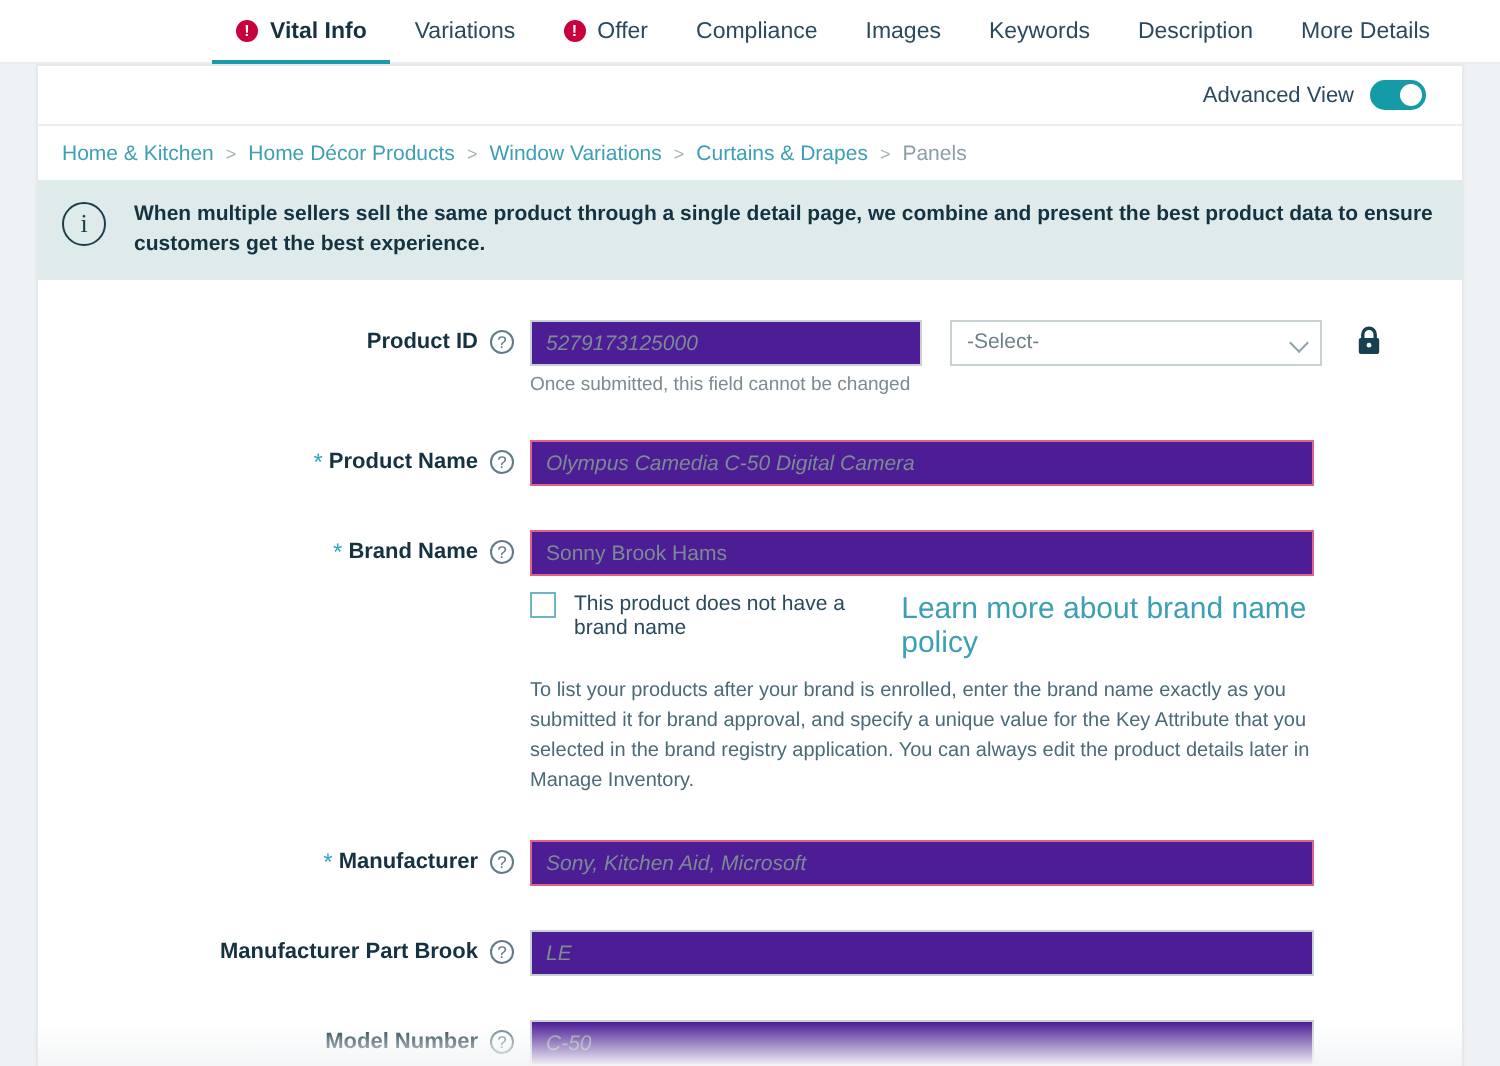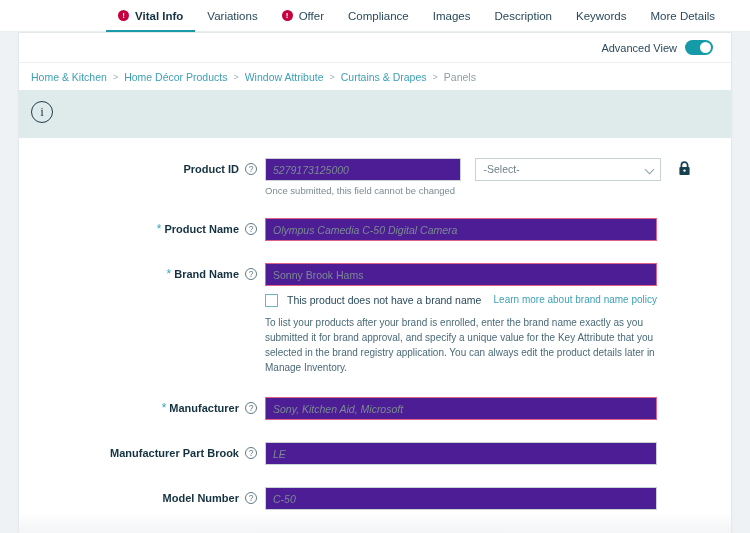--- a/index.html
+++ b/index.html
@@ -242,21 +242,21 @@
   }
   .cbox {
     width: 13px; height: 13px;
     border: 1.3px solid #6eb5c4;
     background: #ffffff;
     flex: 0 0 auto;
     margin-right: 9px;
   }
   .cb-label { font-size: 10.5px; color: #2a4a5c; }
   .cb-link {
-    font-size: 10px;
+    font-size: 15px;
     color: #3d9fb5;
     margin-left: auto;
   }
   .help-para {
     font-size: 10px;
     color: #4a6a78;
     line-height: 1.5;
     margin-top: 8px;
     width: 392px;
   }
@@ -295,25 +295,25 @@
 
     <div class="tab">
       <span>Compliance</span>
     </div>
 
     <div class="tab">
       <span>Images</span>
     </div>
 
     <div class="tab">
+      <span>Keywords</span>
+    </div>
+
+    <div class="tab">
       <span>Description</span>
-    </div>
-
-    <div class="tab">
-      <span>Keywords</span>
     </div>
 
     <div class="tab">
       <span>More Details</span>
     </div>
   </div>
 
   <div class="card">
 
     <div class="advrow">
@@ -321,31 +321,32 @@
       <div class="toggle">
         <div class="knob"></div>
       </div>
     </div>
 
     <div class="breadcrumb">
       <span class="bc-link">Home &amp; Kitchen</span>
       <span class="bc-sep">&gt;</span>
       <span class="bc-link">Home Décor Products</span>
       <span class="bc-sep">&gt;</span>
-      <span class="bc-link">Window Attribute</span>
+      <span class="bc-link">Window Variations</span>
       <span class="bc-sep">&gt;</span>
       <span class="bc-link">Curtains &amp; Drapes</span>
       <span class="bc-sep">&gt;</span>
       <span class="bc-cur">Panels</span>
     </div>
 
     <div class="banner">
       <div class="info-icon">
           <span>i</span>
         </div>
+      <div class="banner-text">When multiple sellers sell the same product through a single detail page, we combine and present the best product data to ensure customers get the best experience.</div>
     </div>
 
     <div class="form">
 
       <div class="row">
         <div class="lbl-col">
           <span class="lbl-text">Product ID</span>
           <span class="q-icon">?</span>
         </div>
         <div class="field-col">

